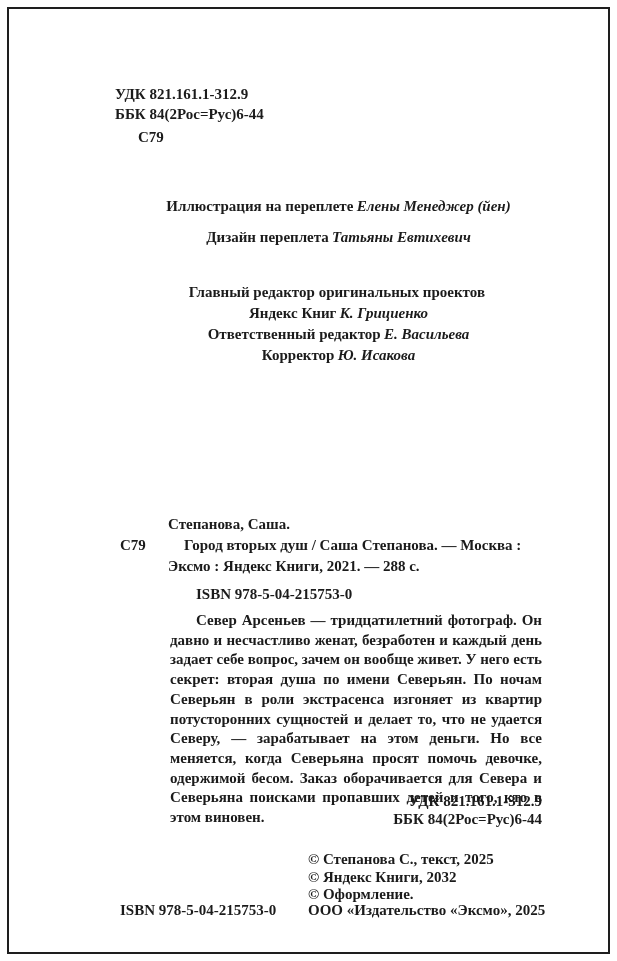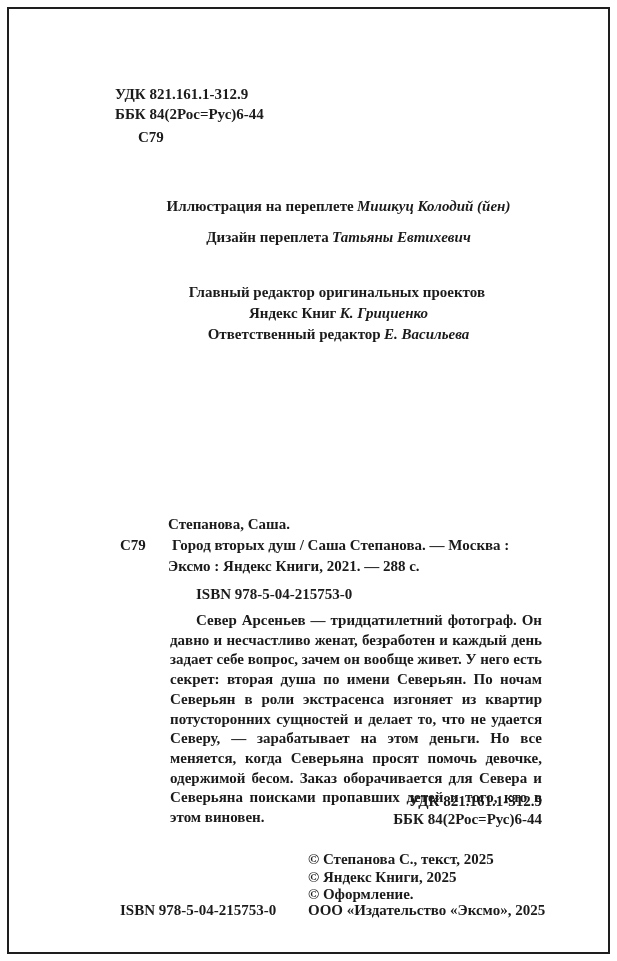--- a/index.html
+++ b/index.html
@@ -49,43 +49,44 @@
 </style>
 </head>
 <body>
 
 <div class="frame"></div>
 
 <div class="abs" style="left:115px; top:86px;">УДК 821.161.1-312.9</div>
 <div class="abs" style="left:115px; top:106px;">ББК 84(2Рос=Рус)6-44</div>
 <div class="abs" style="left:138px; top:129px;">С79</div>
 
-<div class="centerband" style="top:198px;"><span>Иллюстрация на переплете</span><span class="ital name-gap">Мишкуц Колодий (йен)</span></div>
+<div class="centerband" style="top:198px;"><span>Иллюстрация на переплете</span><span class="ital name-gap">Елены Менеджер (йен)</span></div>
 
 <div class="centerband" style="top:229px;"><span>Дизайн переплета</span><span class="ital name-gap">Татьяны Евтихевич</span></div>
 
 <div class="centerband credits-block" style="top:282px;">
   <div class="credit-line"><span>Главный редактор оригинальных проектов</span><span class="ital name-gap"></span></div>
   <div class="credit-line"><span>Яндекс Книг</span><span class="ital name-gap">К. Грициенко</span></div>
   <div class="credit-line"><span>Ответственный редактор</span><span class="ital name-gap">Е. Васильева</span></div>
+  <div class="credit-line"><span>Корректор</span><span class="ital name-gap">Ю. Исакова</span></div>
 </div>
 
 <div class="abs" style="left:168px; top:516px;">Степанова, Саша.</div>
 <div class="abs" style="left:120px; top:537px;">С79</div>
-<div class="abs" style="left:172px; top:537px;">Город вторых душ / Саша Степанова. — Москва :</div>
+<div class="abs" style="left:184px; top:537px;">Город вторых душ / Саша Степанова. — Москва :</div>
 <div class="abs" style="left:168px; top:558px;">Эксмо : Яндекс Книги, 2021. — 288 с.</div>
 <div class="abs" style="left:196px; top:586px;">ISBN 978-5-04-215753-0</div>
 
 <div class="annotation">Север Арсеньев — тридцатилетний фотограф. Он давно и несчастливо женат, безработен и каждый день задает себе вопрос, зачем он вообще живет. У него есть секрет: вторая душа по имени Северьян. По ночам Северьян в роли экстрасенса изгоняет из квартир потусторонних сущностей и делает то, что не удается Северу, — зарабатывает на этом деньги. Но все меняется, когда Северьяна просят помочь девочке, одержимой бесом. Заказ оборачивается для Севера и Северьяна поисками пропавших детей и того, кто в этом виновен.</div>
 
 <div class="codes-bottom">
   <div>УДК 821.161.1-312.9</div>
   <div>ББК 84(2Рос=Рус)6-44</div>
 </div>
 
 <div class="copyright-block">
   <div>© Степанова С., текст, 2025</div>
-  <div>© Яндекс Книги, 2025</div>
+  <div>© Яндекс Книги, 2032</div>
   <div>© Оформление.</div>
 </div>
 
 <div class="abs" style="left:120px; top:902px;">ISBN 978-5-04-215753-0</div>
 <div class="abs" style="left:308px; top:902px;">ООО «Издательство «Эксмо», 2025</div>
 
 </body></html>

